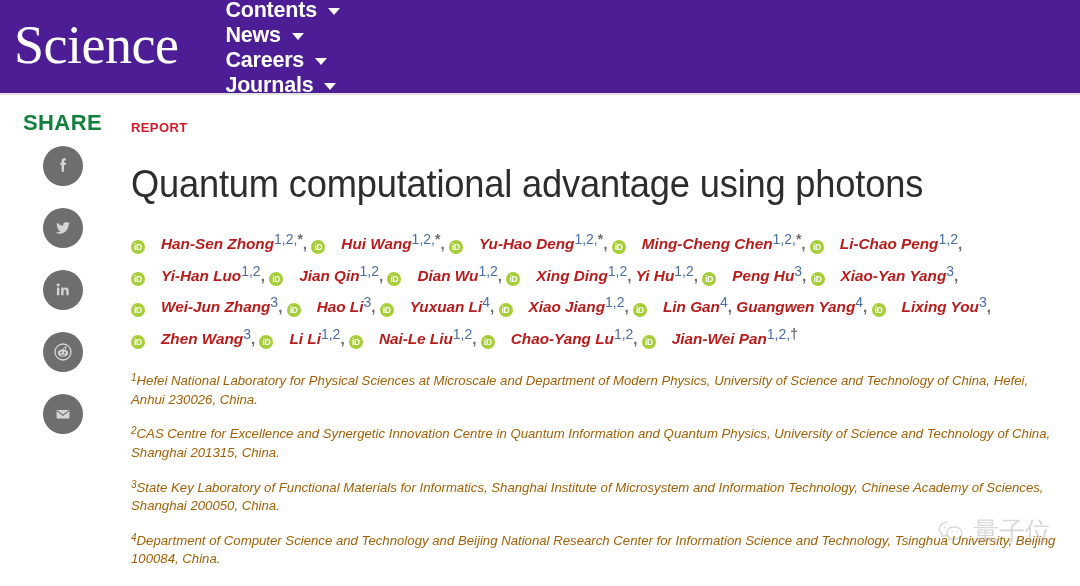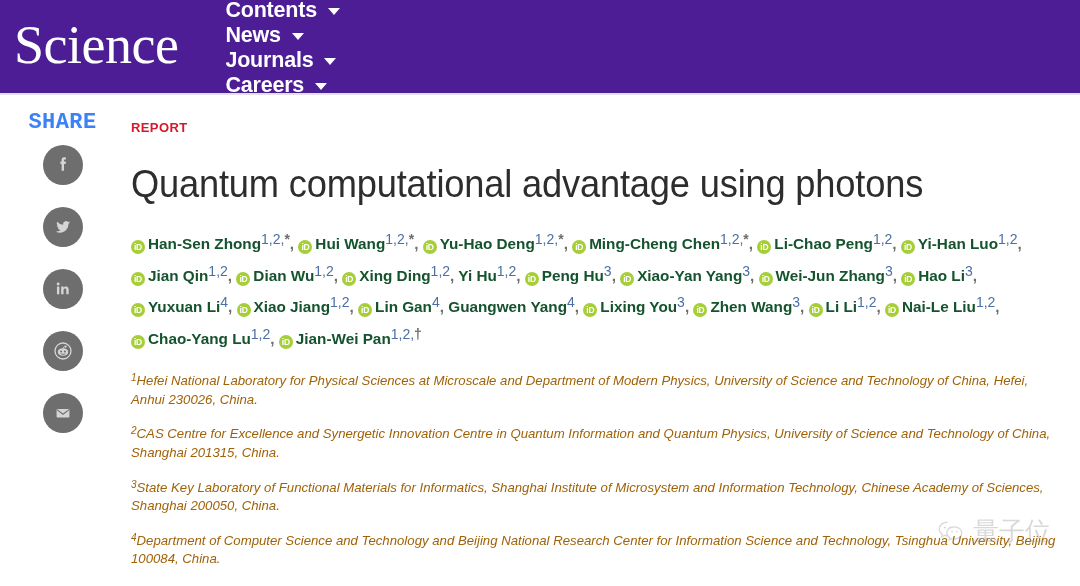--- a/index.html
+++ b/index.html
@@ -58,26 +58,25 @@
     background: #e2e2e2;
   }
 
   
   .share-rail {
     position: absolute; left: 0; top: 110px;
     width: 125px;
     display: flex; flex-direction: column; align-items: center;
   }
   .share-label {
-    color: #3b82f6;
+    color: #15803d;
     font-size: 22px;
     font-weight: bold;
     letter-spacing: 0.4px;
     margin-bottom: 10px;
-    font-family: Liberation Mono, monospace;
   }
   .share-icon {
     width: 40px; height: 40px;
     border-radius: 50%;
     background: #6e6e6e;
     margin-bottom: 22px;
     display: flex; align-items: center; justify-content: center;
     cursor: pointer;
     color: #d5d5d5;
   }
@@ -122,25 +121,25 @@
     width: 14px; height: 14px;
     border-radius: 50%;
     background: #a6ce39;
     color: #ffffff;
     font-size: 8.5px;
     font-weight: bold;
     line-height: 14px;
     text-align: center;
     font-family: "Liberation Sans", sans-serif;
     vertical-align: -1px;
-    margin-right: 3px;
+    margin-right: 16px;
     cursor: pointer;
     letter-spacing: -0.3px;
   }
-  .aname { color: #14532d; cursor: pointer; }
+  .aname { color: #b91c1c; cursor: pointer; font-style: italic; }
   .asup {
     font-size: 14px;
     vertical-align: 5px;
     color: #4a6fa5;
     font-weight: normal;
     cursor: pointer;
   }
   .asup .dark { color: #6d6d6d; font-weight: bold; }
 
   
@@ -198,25 +197,25 @@
   <div class="nav">
     <div class="nav-item">
       <span>Contents</span>
       <span class="caret"></span>
     </div>
     <div class="nav-item">
       <span>News</span>
       <span class="caret"></span>
     </div>
     <div class="nav-item">
+      <span>Careers</span>
+      <span class="caret"></span>
+    </div>
+    <div class="nav-item">
       <span>Journals</span>
-      <span class="caret"></span>
-    </div>
-    <div class="nav-item">
-      <span>Careers</span>
       <span class="caret"></span>
     </div>
   </div>
 </div>
 <div class="topbar-rule"></div>
 
 <div class="share-rail">
   <div class="share-label">SHARE</div>
 
   <div class="share-icon">

